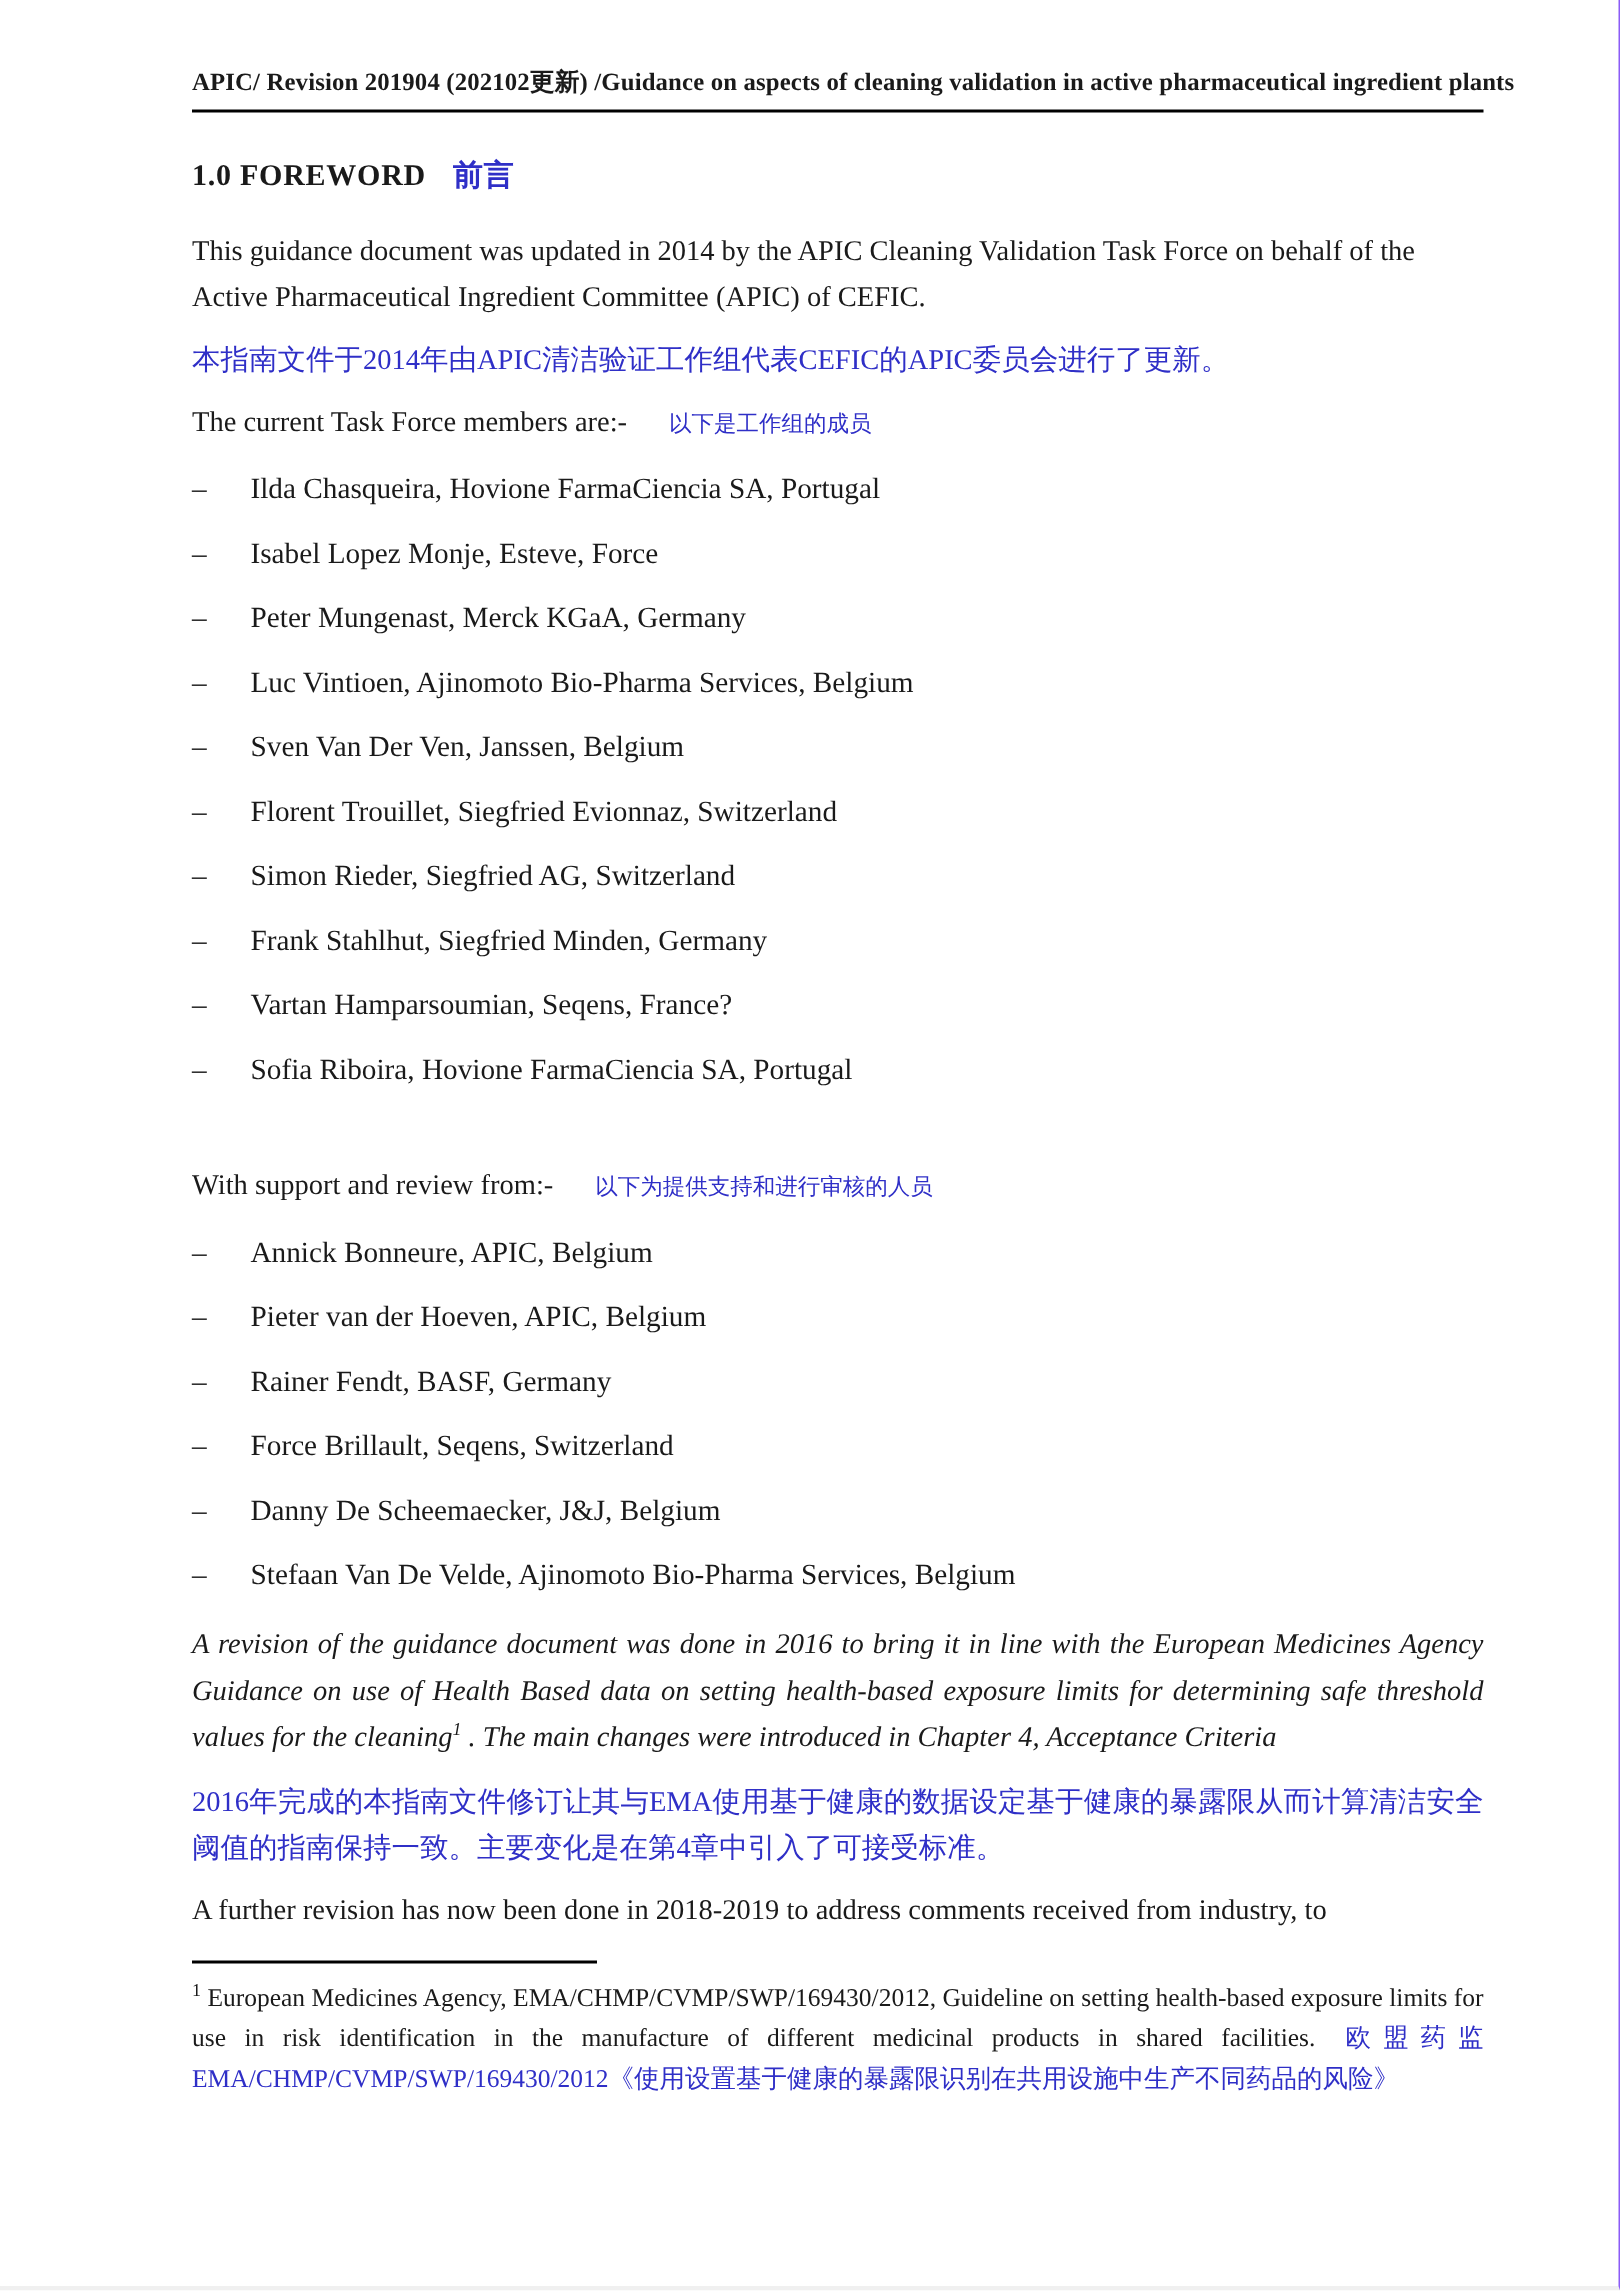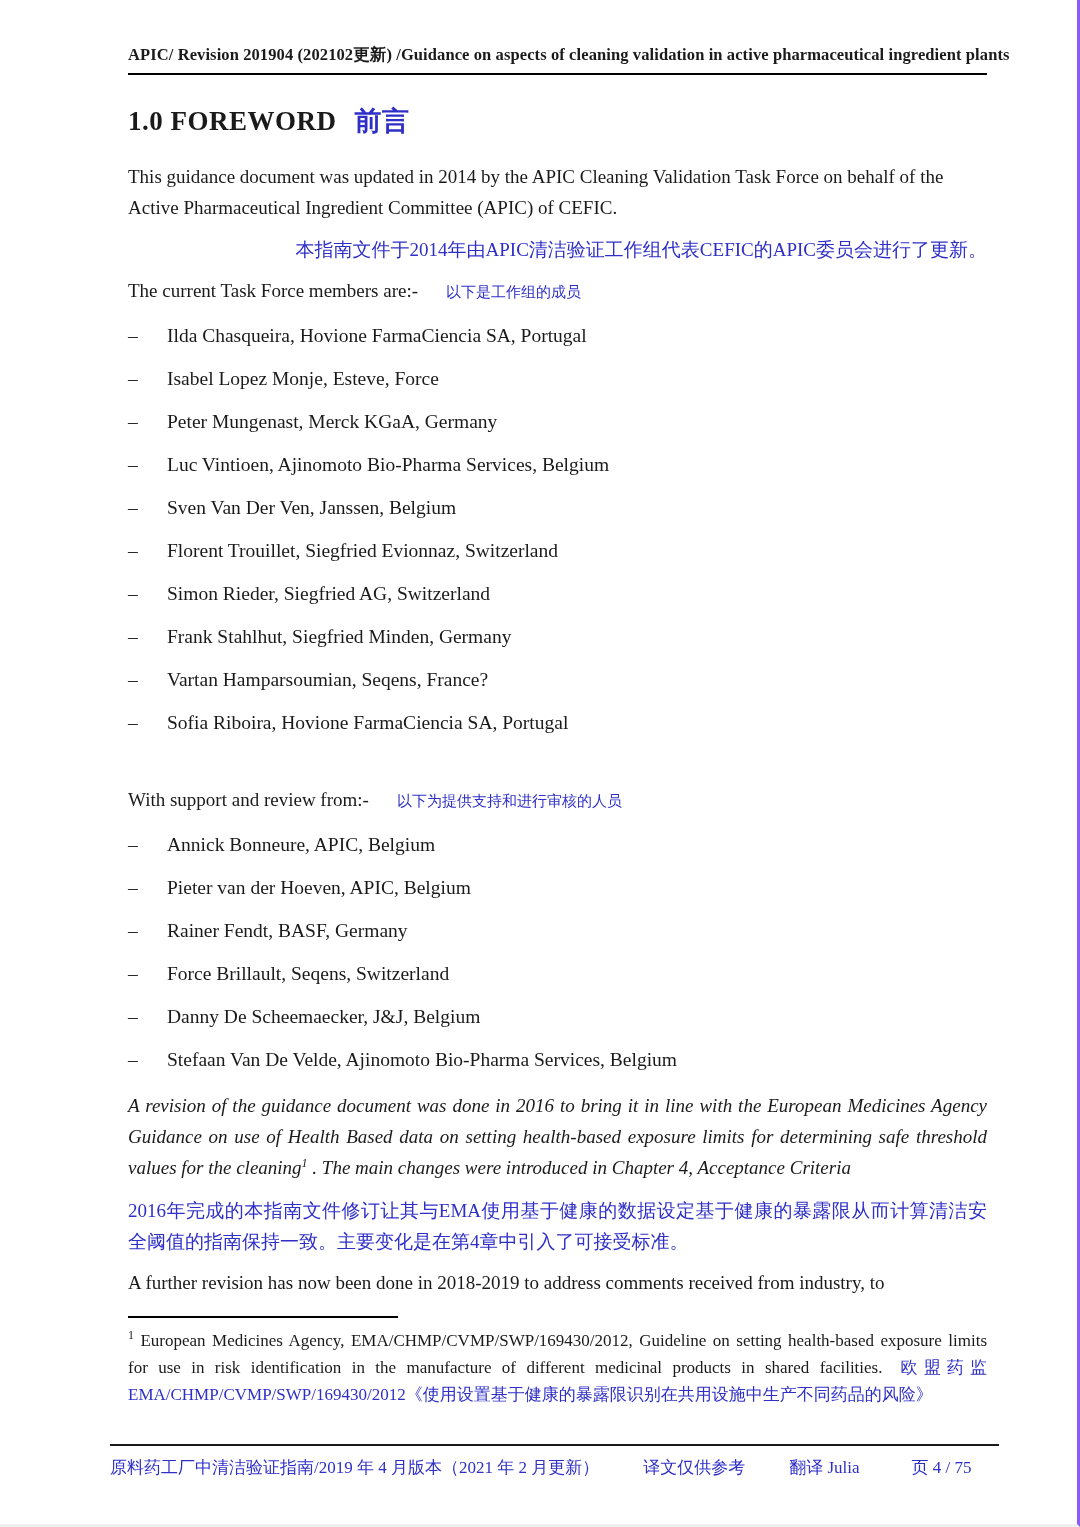--- a/index.html
+++ b/index.html
@@ -4,50 +4,50 @@
 <style>
   :root { --accent-blue: #2F2FC7; --ink: #1a1a1a; }
   * { margin: 0; padding: 0; box-sizing: border-box; }
   html, body { background: #ffffff; }
   body { font-family: "Liberation Serif", "DejaVu Serif", serif; color: var(--ink); }
   .page {
     position: relative;
     width: 1080px;
     height: 1527px;
     background: #ffffff;
-    border-right: 3px solid #8b5cf6;
+    border-right: 1px solid #8b5cf6;
     border-bottom: 3px solid #f0f0f0;
     overflow: hidden;
   }
   .content { padding: 44px 90px 0 128px; }
 
   .header-text {
     font-size: 16.5px;
     font-weight: bold;
     white-space: nowrap;
     letter-spacing: 0.1px;
     padding-bottom: 7px;
     border-bottom: 2.5px solid #000;
   }
 
   h1.doc-title {
     margin-top: 28px;
-    font-size: 27px;
+    font-size: 20px;
     font-weight: bold;
     letter-spacing: 0.5px;
   }
   h1.doc-title .zh { margin-left: 18px; }
 
   .zh { color: var(--accent-blue); }
 
   p.body { font-size: 19px; line-height: 31px; }
   p.justify { text-align: justify; }
 
   .intro-en { margin-top: 22px; }
-  .intro-zh { margin-top: 11px; font-size: 19.5px; line-height: 30px; text-align: right; }
+  .intro-zh { margin-top: 11px; font-size: 19.5px; line-height: 30px; }
 
   .label-line { margin-top: 11px; font-size: 19px; line-height: 30px; }
   .label-line .zh { margin-left: 28px; font-size: 15px; }
 
   .member-list { margin-top: 16px; }
   .member {
     display: flex;
     font-size: 19.5px;
     line-height: 26px;
     margin-bottom: 17px;
@@ -192,19 +192,13 @@
 
     <div class="footnote">
       <div class="fn-rule"></div>
       <p class="fn-text">
         <sup class="fn-ref">1</sup><span> European Medicines Agency, EMA/CHMP/CVMP/SWP/169430/2012, Guideline on setting health-based exposure limits for use in risk identification in the manufacture of different medicinal products in shared facilities.</span><span class="zh">欧盟药监 EMA/CHMP/CVMP/SWP/169430/2012《使用设置基于健康的暴露限识别在共用设施中生产不同药品的风险》</span>
       </p>
     </div>
 
   </div>
 
-  <div class="footer">
-    <span>原料药工厂中清洁验证指南/2019 年 4 月版本（2021 年 2 月更新）</span>
-    <span class="fm">译文仅供参考</span>
-    <span class="fm">翻译 Julia</span>
-    <span class="fm">页 4 / 75</span>
-  </div>
 </div>
 
 </body></html>

